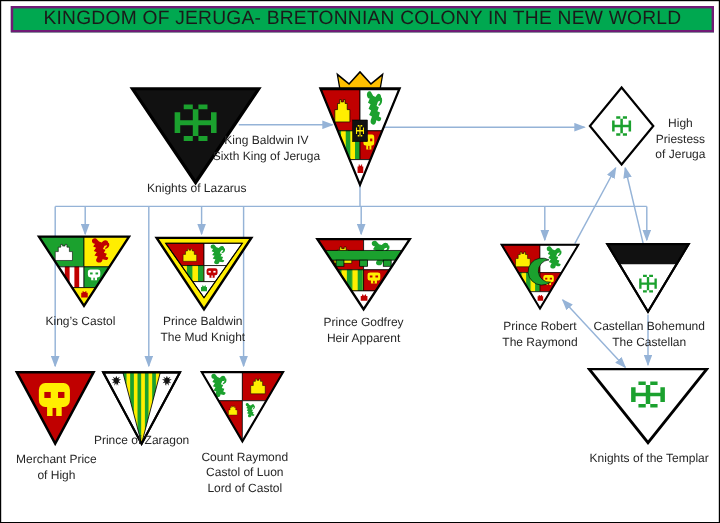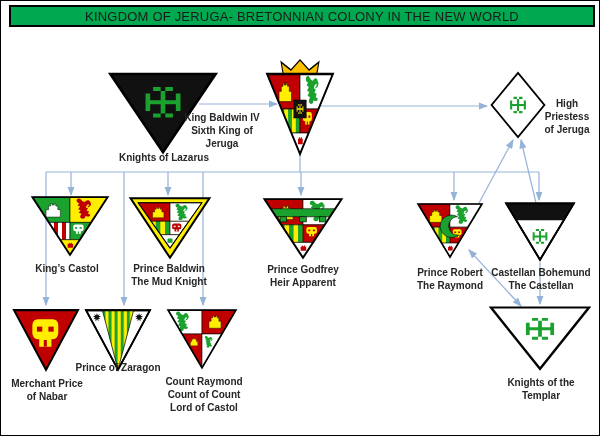--- a/index.html
+++ b/index.html
@@ -1,23 +1,23 @@
 <!DOCTYPE html>
 <html style="--title_bg: #00A850; --title_text: #1A1A1A; --green: #1BA12E; --red: #C00000; --yellow: #FFEE00; --gold: #FFC000; --black: #111111; --connector: #95B3D7; --label_text: #262626;"><head>
 <meta charset="utf-8">
 <style>
   html,body{margin:0;padding:0;background:#fff;}
   #canvas{position:relative;width:600px;height:436px;background:#fff;border:1px solid #000;box-sizing:border-box;
           font-family:"Liberation Sans",sans-serif;overflow:hidden;}
   #titlebar{position:absolute;left:8px;top:4px;width:582px;height:18px;background:var(--title_bg);
-            border:2px solid #000000;display:flex;align-items:center;justify-content:center;
-            font-size:13px;letter-spacing:.2px;color:var(--title_text);white-space:nowrap;}
+            border:2px solid #701a75;display:flex;align-items:center;justify-content:center;
+            font-size:16px;letter-spacing:.2px;color:var(--title_text);white-space:nowrap;}
   .node{position:absolute;}
   .node svg{display:block;}
-  .lbl{position:absolute;text-align:center;font-weight:bold;font-size:10px;line-height:13px;color:var(--label_text);}
+  .lbl{position:absolute;text-align:center;font-weight:normal;font-size:10px;line-height:13px;color:var(--label_text);}
   .lbl span{display:block;}
   #connectors{position:absolute;left:0;top:0;pointer-events:none;}
   #connectors line{stroke:var(--connector);stroke-width:1.2;}
 </style>
 </head>
 <body>
 
 <svg width="0" height="0" style="position:absolute" aria-hidden="true">
   <defs>
     <path id="xpotent" d="M46,20 H54 V46 H80 V54 H54 V80 H46 V54 H20 V46 H46 Z M33,20 V28 H67 V20 Z M33,72 V80 H67 V72 Z M20,33 H28 V67 H20 Z M72,33 H80 V67 H72 Z"></path>
@@ -249,27 +249,27 @@
   <div class="lbl" style="left:406px;top:265px;width:86px">
     <span>Prince Robert</span>
       <span>The Raymond</span>
   </div>
   <div class="lbl" style="left:487px;top:265px;width:106px">
     <span>Castellan Bohemund</span>
       <span>The Castellan</span>
   </div>
   <div class="lbl" style="left:4px;top:376px;width:84px">
     <span>Merchant Price</span>
-      <span>of Nabar</span>
+      <span>of High</span>
   </div>
   <div class="lbl" style="left:67px;top:360px;width:100px">
     <span>Prince of Zaragon</span>
   </div>
   <div class="lbl" style="left:151px;top:374px;width:104px">
     <span>Count Raymond</span>
-      <span>Count of Count</span>
+      <span>Castol of Luon</span>
       <span>Lord of Castol</span>
   </div>
   <div class="lbl" style="left:487px;top:375px;width:106px">
     <span>Knights of the Templar</span>
   </div>
 
 </div>
 
 </body></html>

